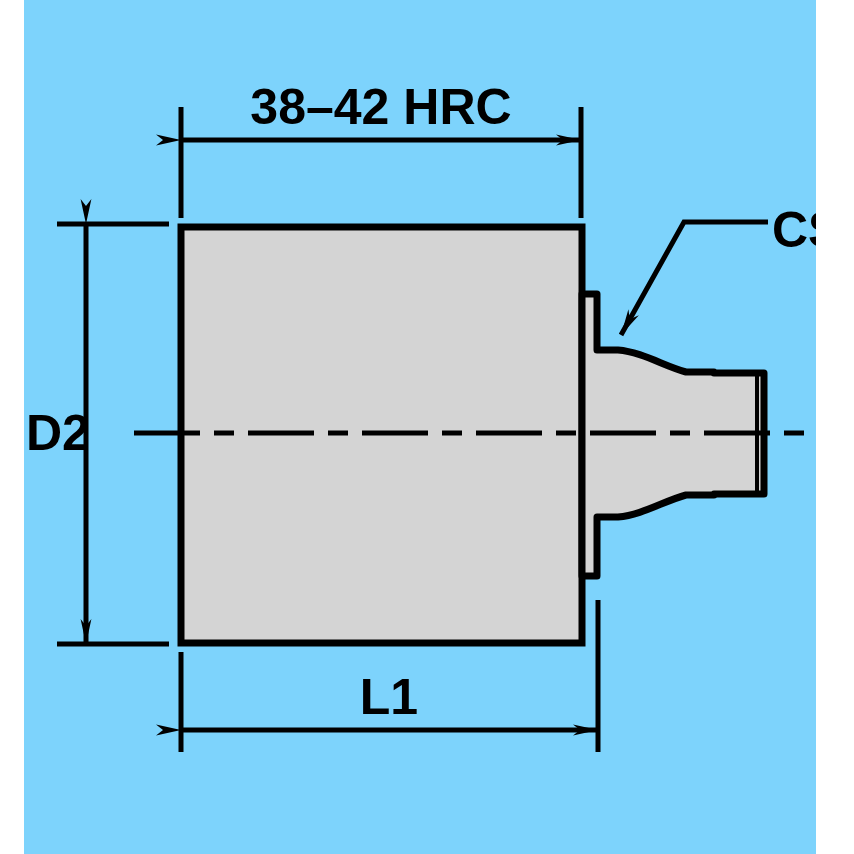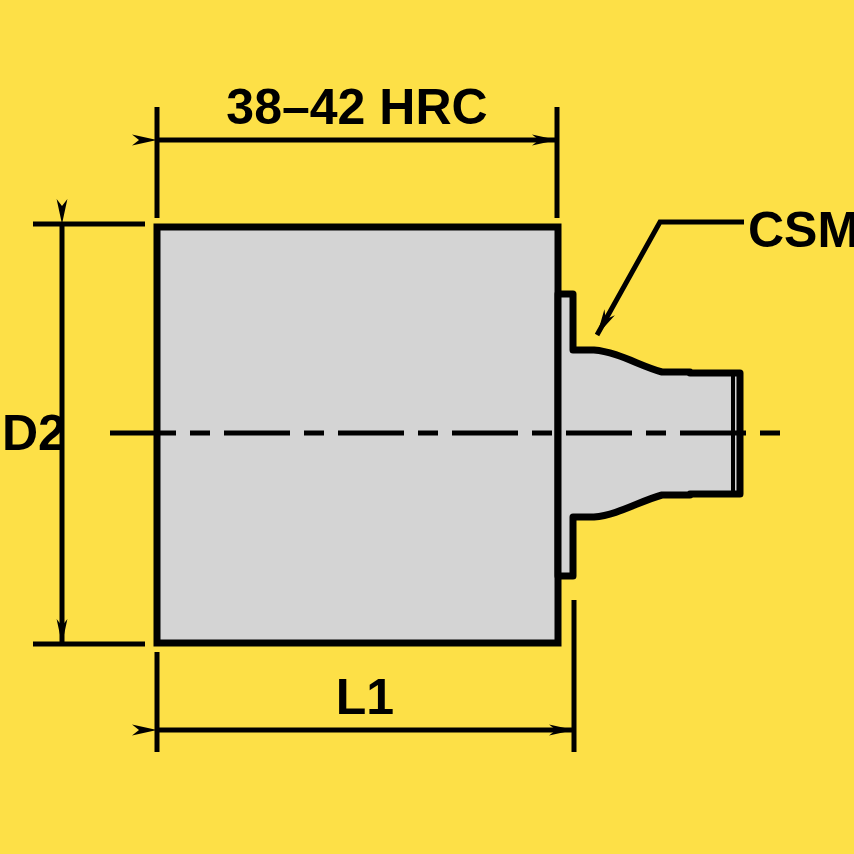--- a/index.html
+++ b/index.html
@@ -5,24 +5,25 @@
   html, body {
     margin: 0;
     padding: 0;
     background: #ffffff;
   }
   body {
     font-family: "Liberation Sans", sans-serif;
   }
   #drawing-root {
     position: relative;
-    width: 854px;
+    width: 792px;
     height: 854px;
-    background: #fde047;
+    background: #7dd3fc;
     overflow: hidden;
+    margin-left: 24px;
   }
   #drawing-svg {
     display: block;
     width: 854px;
     height: 854px;
   }
   .dim-text {
     font-family: "Liberation Sans", sans-serif;
     font-weight: bold;
     fill: #000000;

